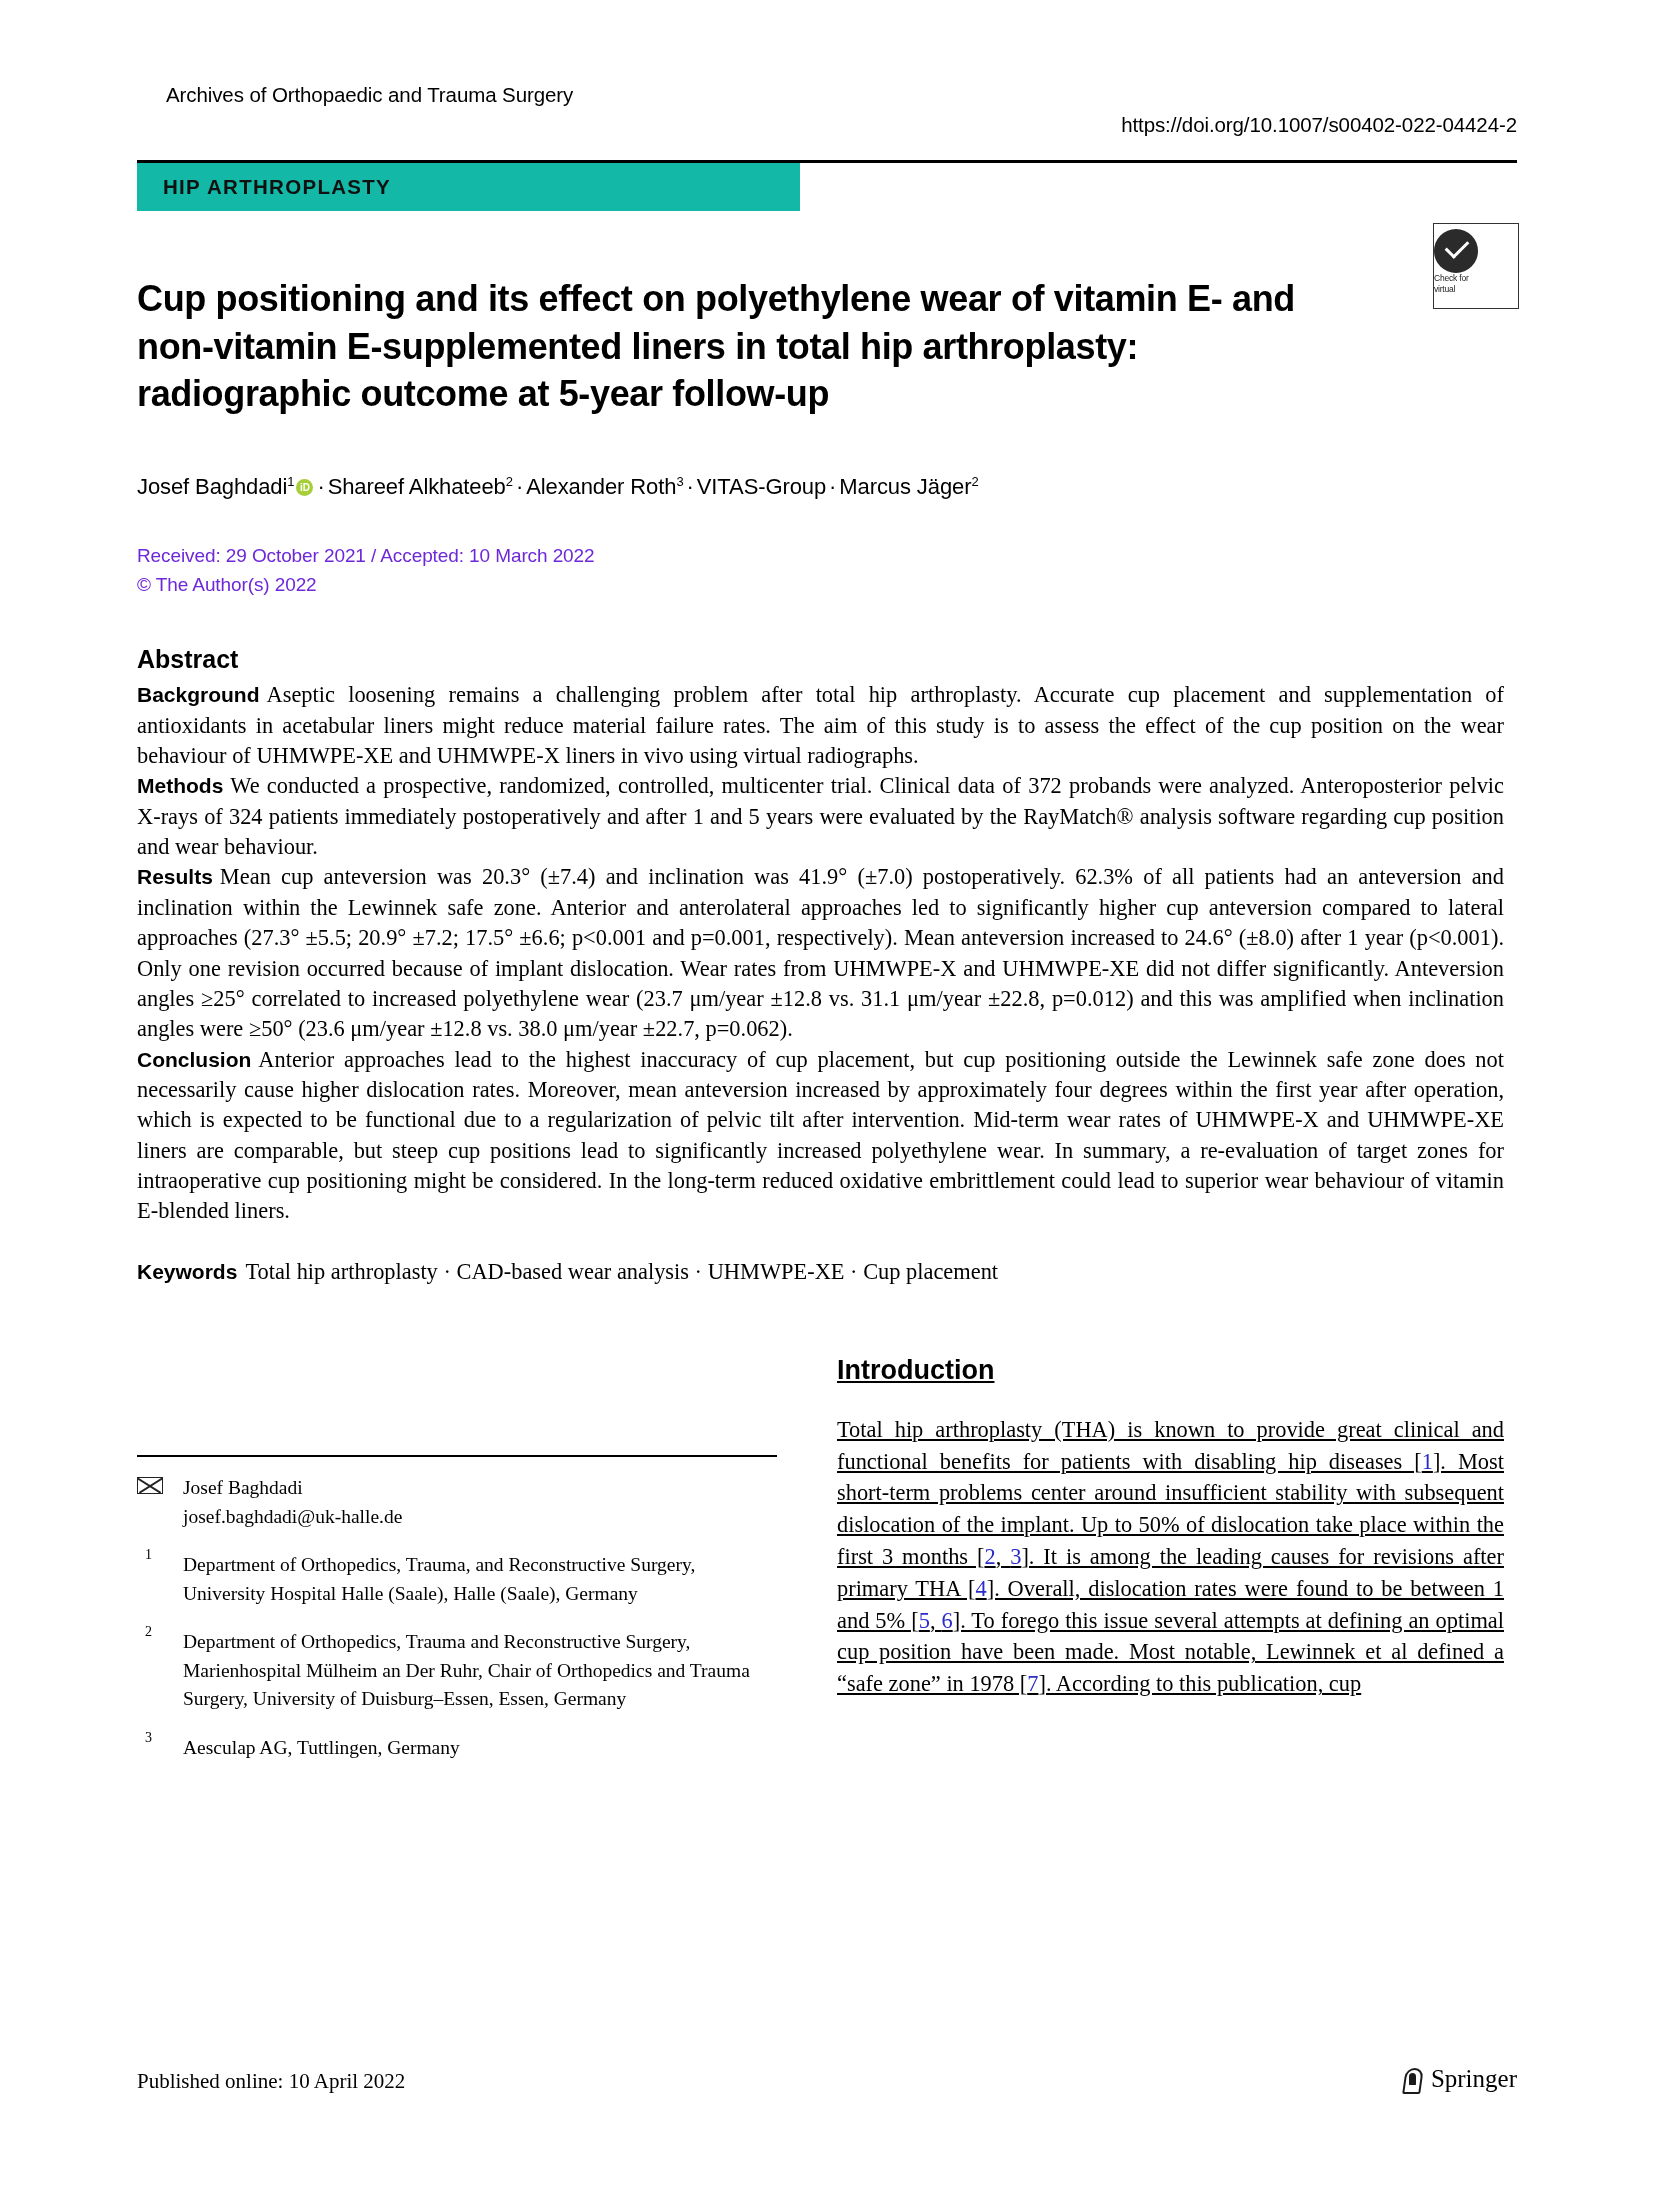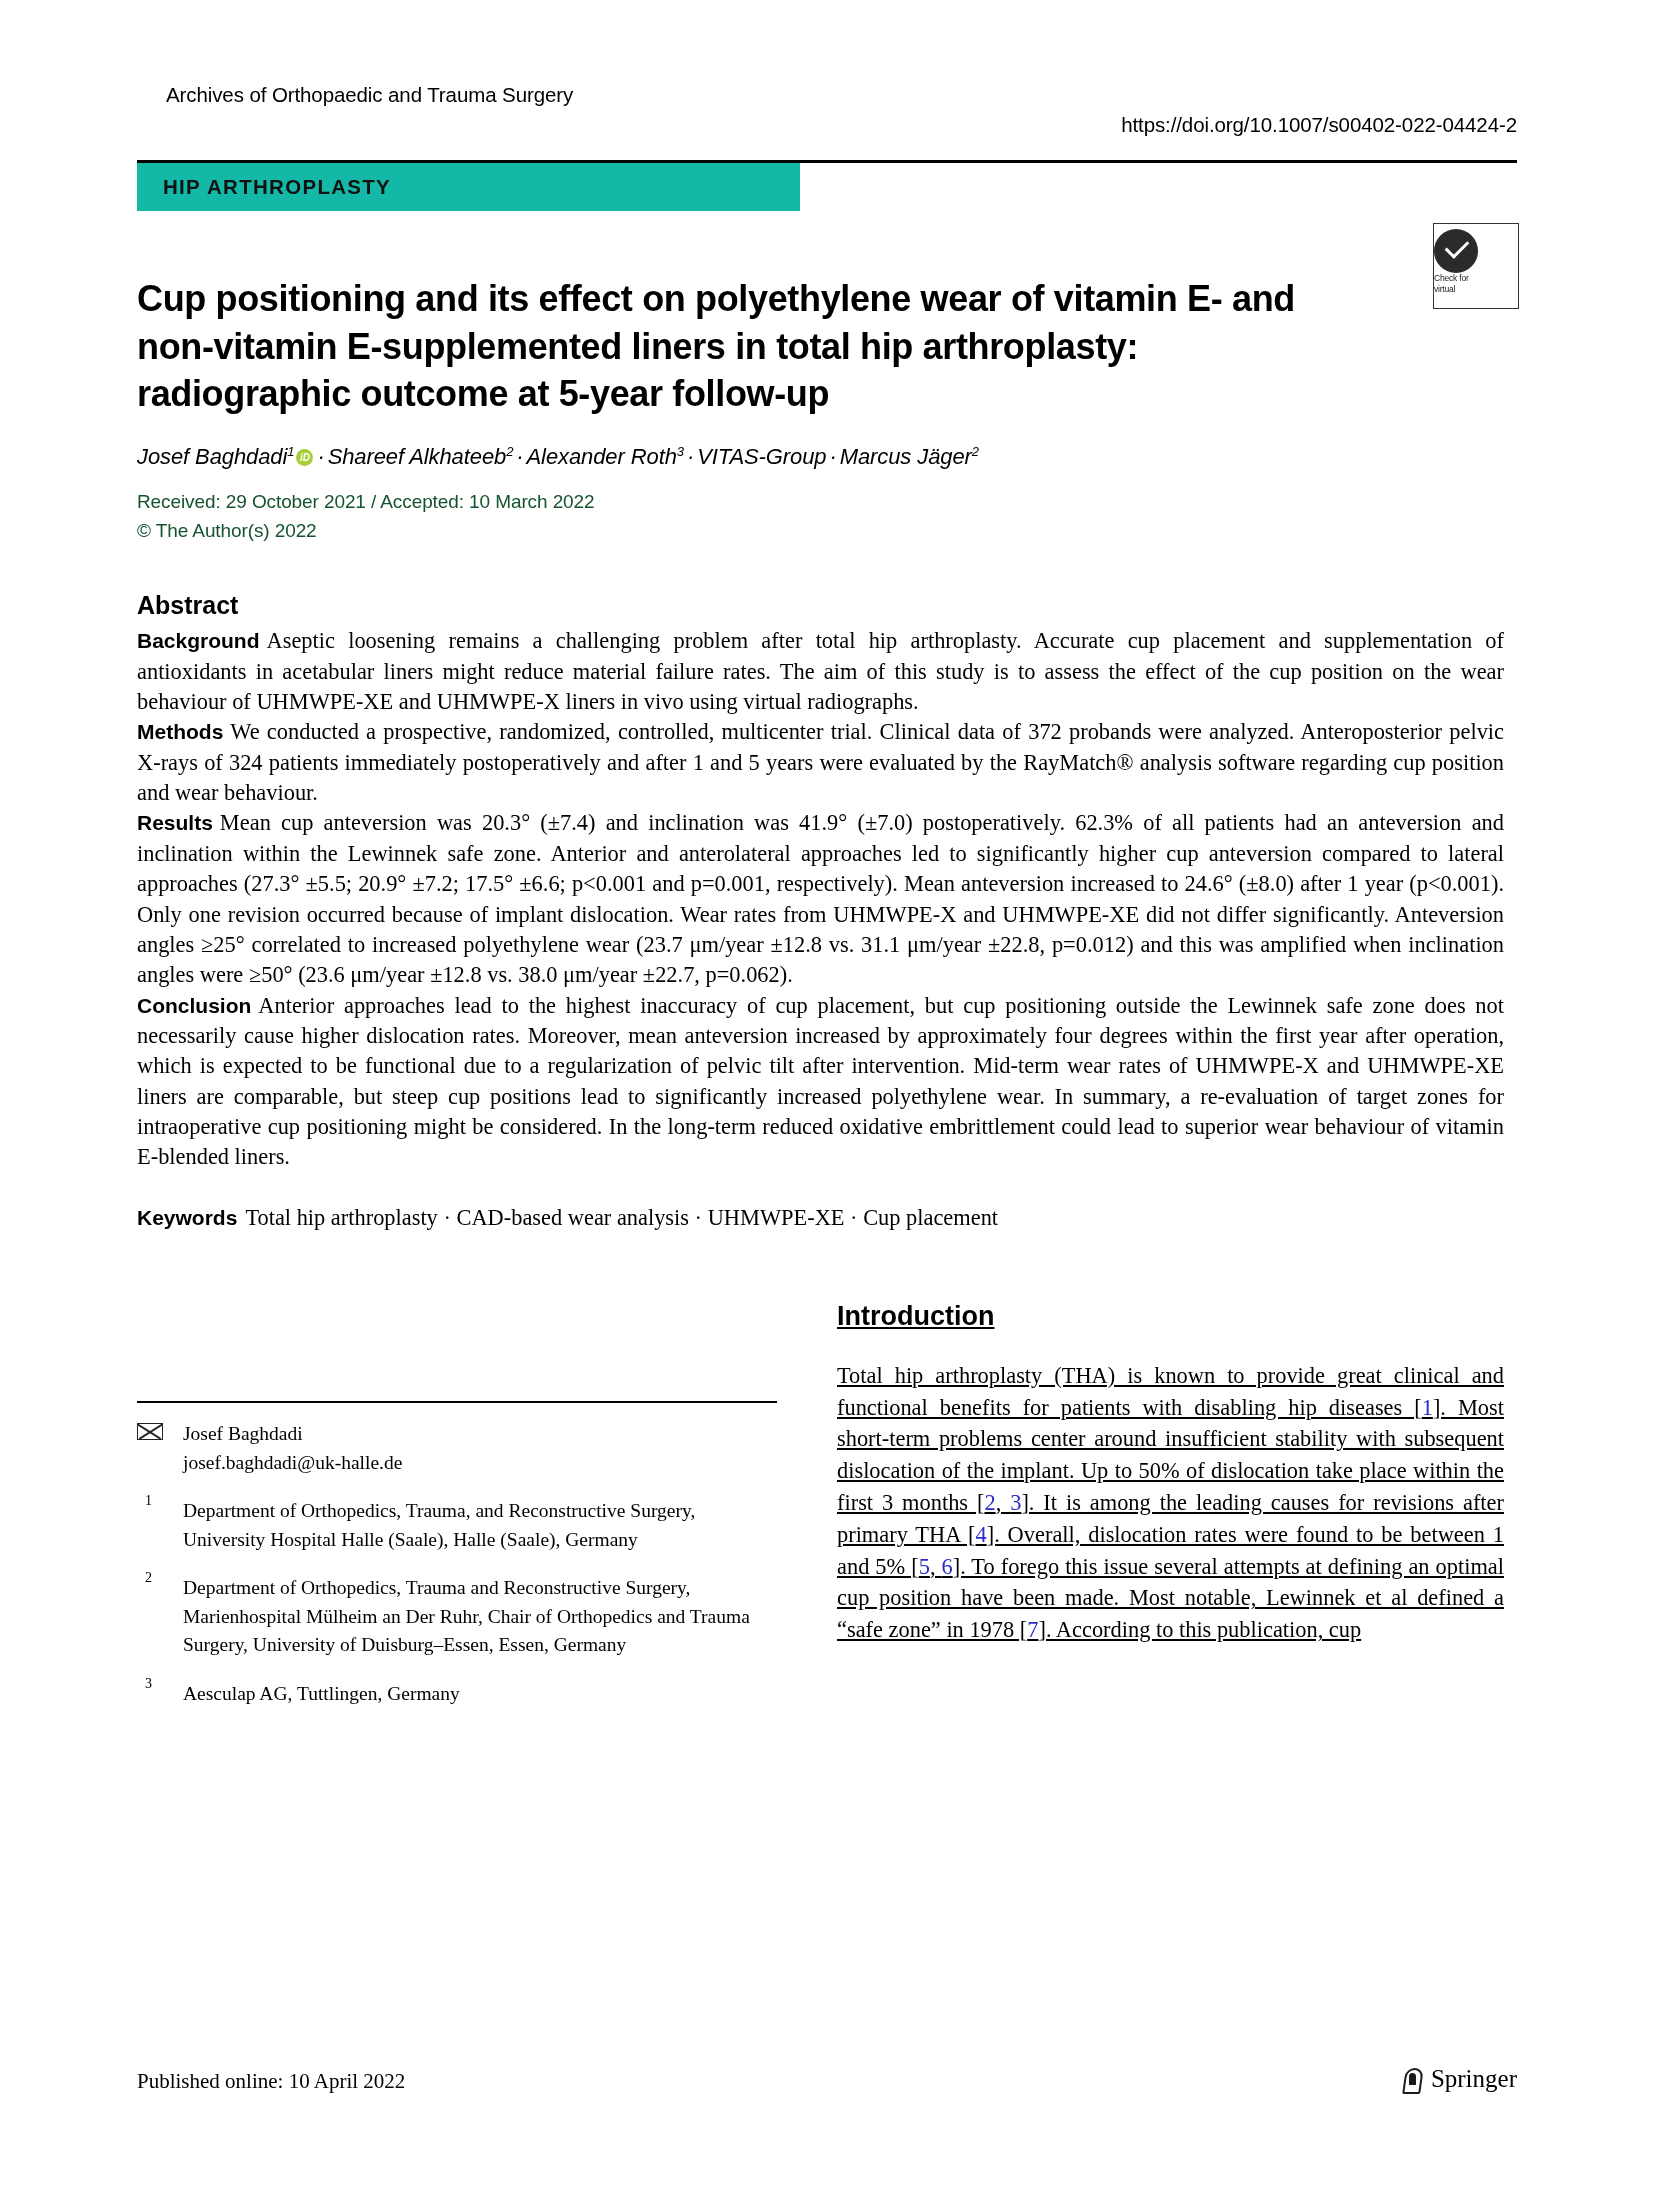--- a/index.html
+++ b/index.html
@@ -53,39 +53,39 @@
   
   .title {
     margin-top:64px;
     font-family:"Liberation Sans", sans-serif;
     font-weight:bold; font-size:36px; line-height:1.32; color:#000;
     letter-spacing:-0.35px; width:1170px;
   }
 
   
   .authors {
-    margin-top:26px; font-family:"Liberation Sans", sans-serif;
-    font-size:22px; color:#000; letter-spacing:-0.1px;font-style:italic;
+    margin-top:56px; font-family:"Liberation Sans", sans-serif;
+    font-size:22px; color:#000; letter-spacing:-0.1px;
   }
   .authors sup { font-size:13px; vertical-align:super; }
   .orcid {
     display:inline-block; width:17px; height:17px; border-radius:50%;
     background:#a6ce39; position:relative; vertical-align:-2px; margin:0 1px 0 2px;
   }
   .orcid:after{
     content:"iD"; position:absolute; left:0; right:0; top:0;
     font-family:"Liberation Sans", sans-serif; font-size:10px; font-weight:bold;
     color:#fff; text-align:center; line-height:17px;
   }
   .sep { padding:0 3px; }
 
   
   .dates {
-    margin-top:18px; font-family:"Liberation Sans", sans-serif;
-    font-size:19px; line-height:1.5; color:#14532d; letter-spacing:-0.1px;
+    margin-top:42px; font-family:"Liberation Sans", sans-serif;
+    font-size:19px; line-height:1.5; color:#6d28d9; letter-spacing:-0.1px;
   }
 
   
   .abstract { margin-top:46px; width:1367px; }
   .abs-head {
     font-family:"Liberation Sans", sans-serif; font-weight:bold;
     font-size:25px; color:#000; margin-bottom:6px;
   }
   .abs-p {
     font-family:"Liberation Serif", serif; font-size:22.4px;

